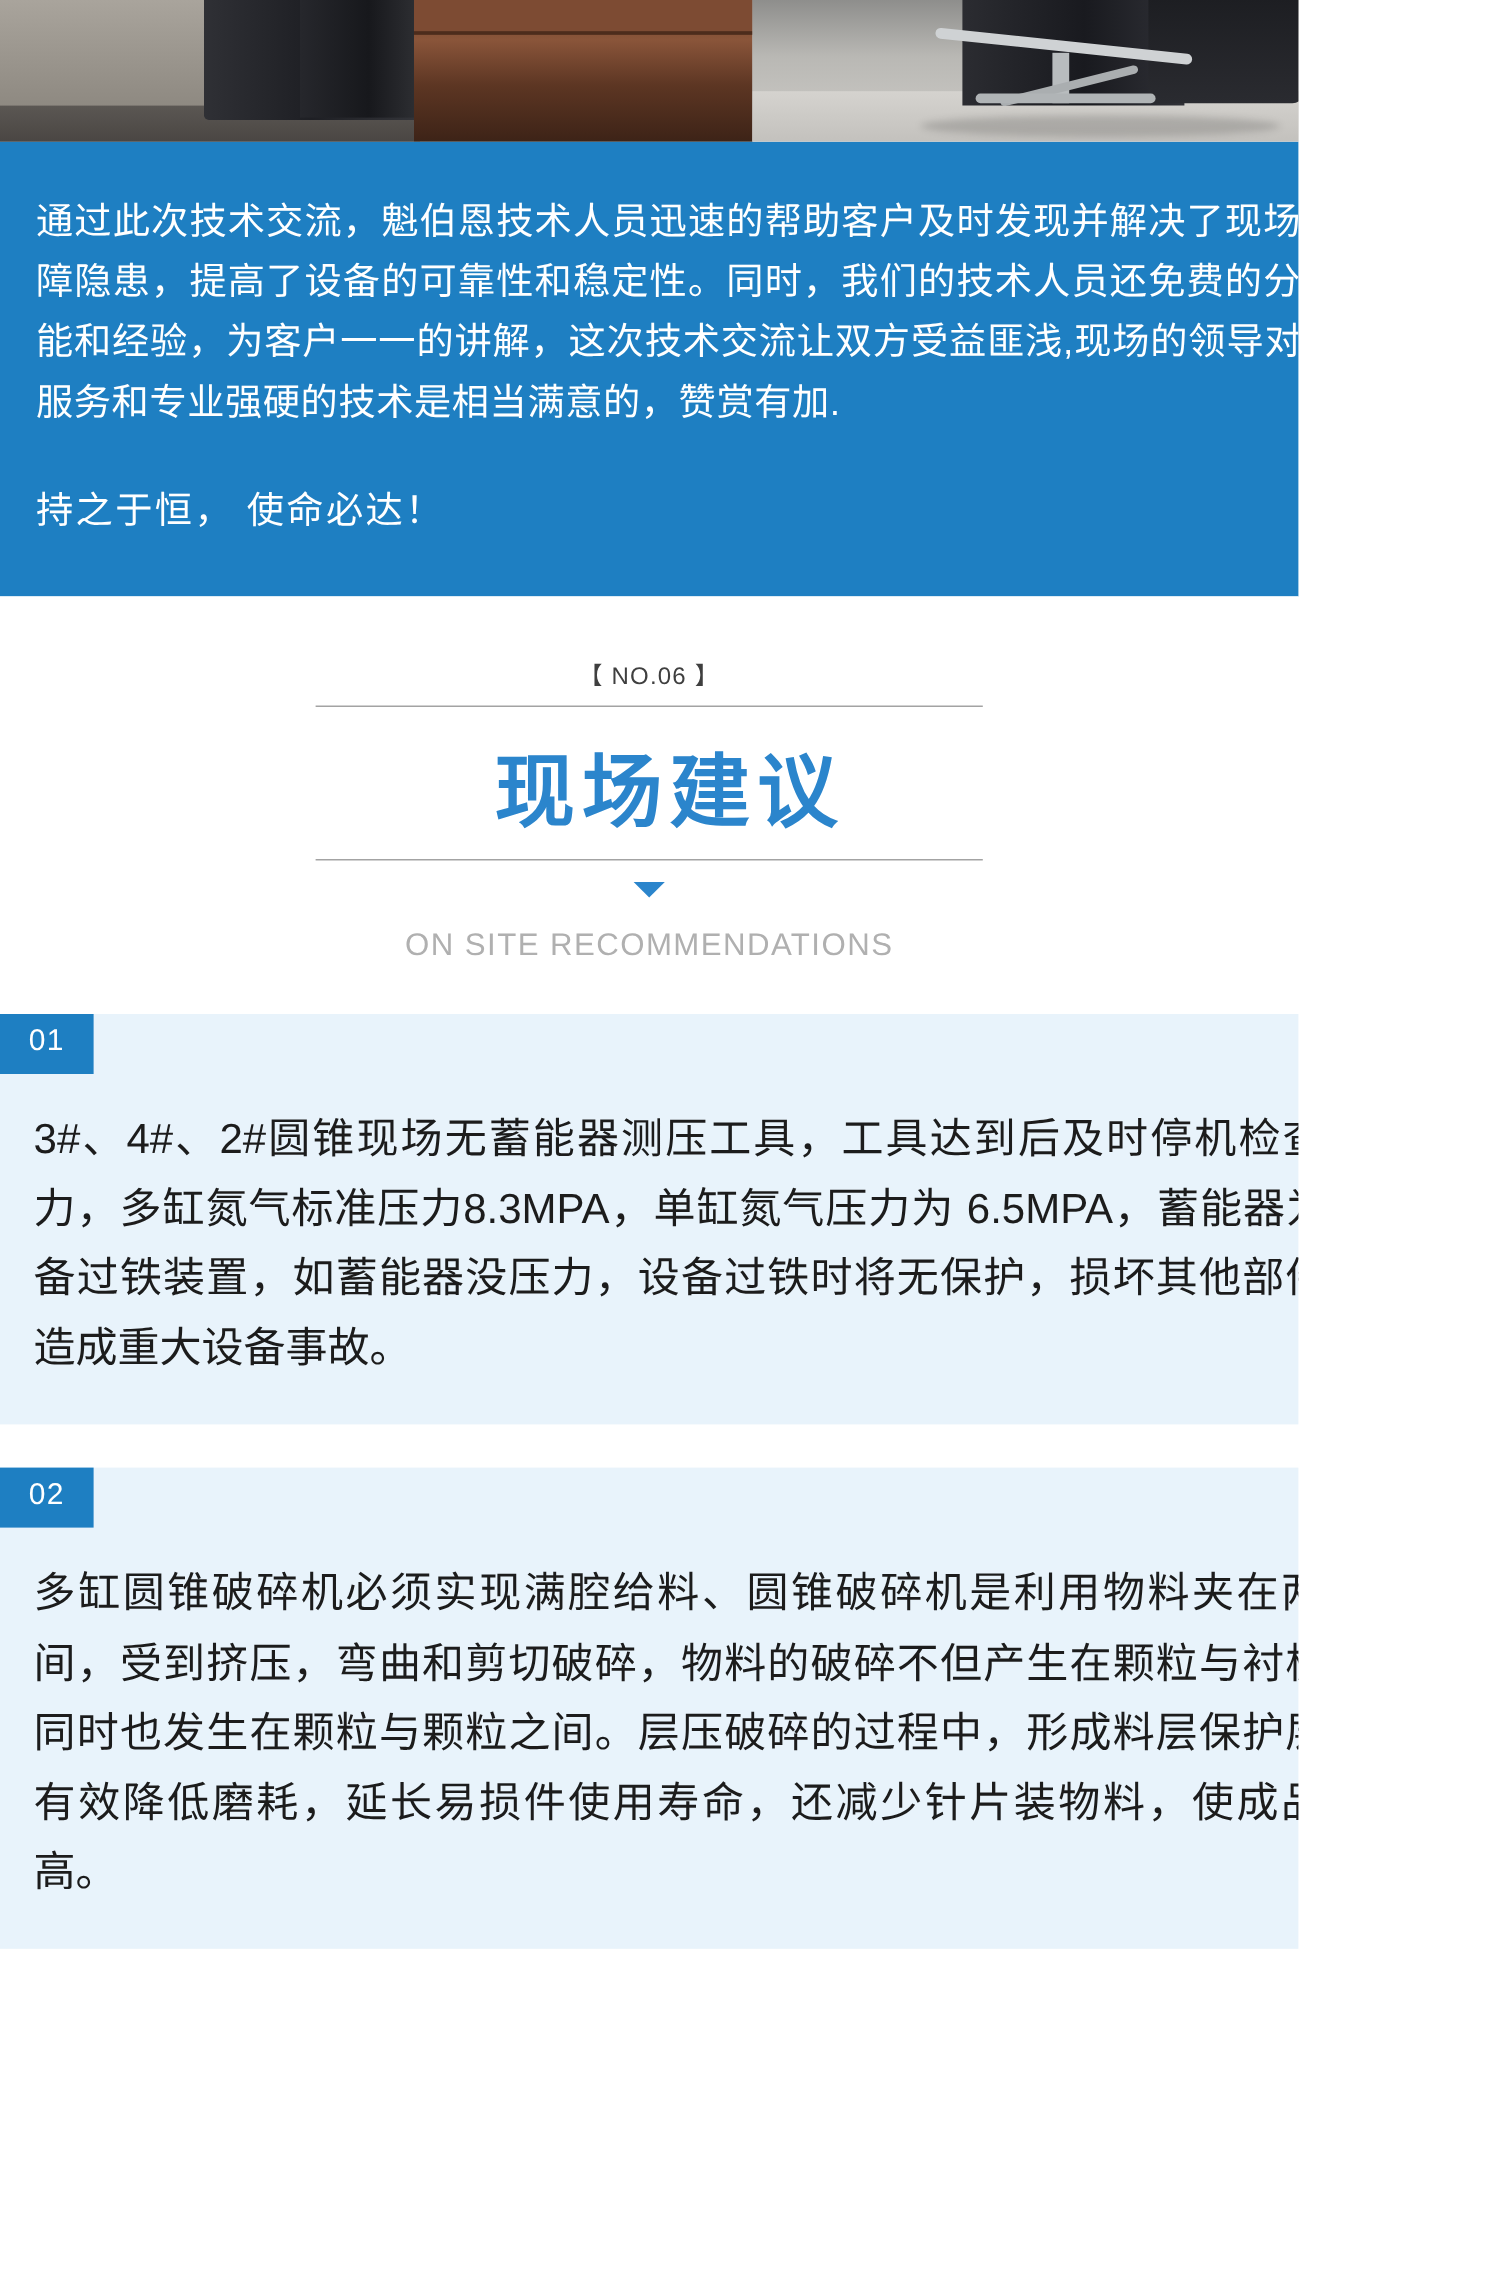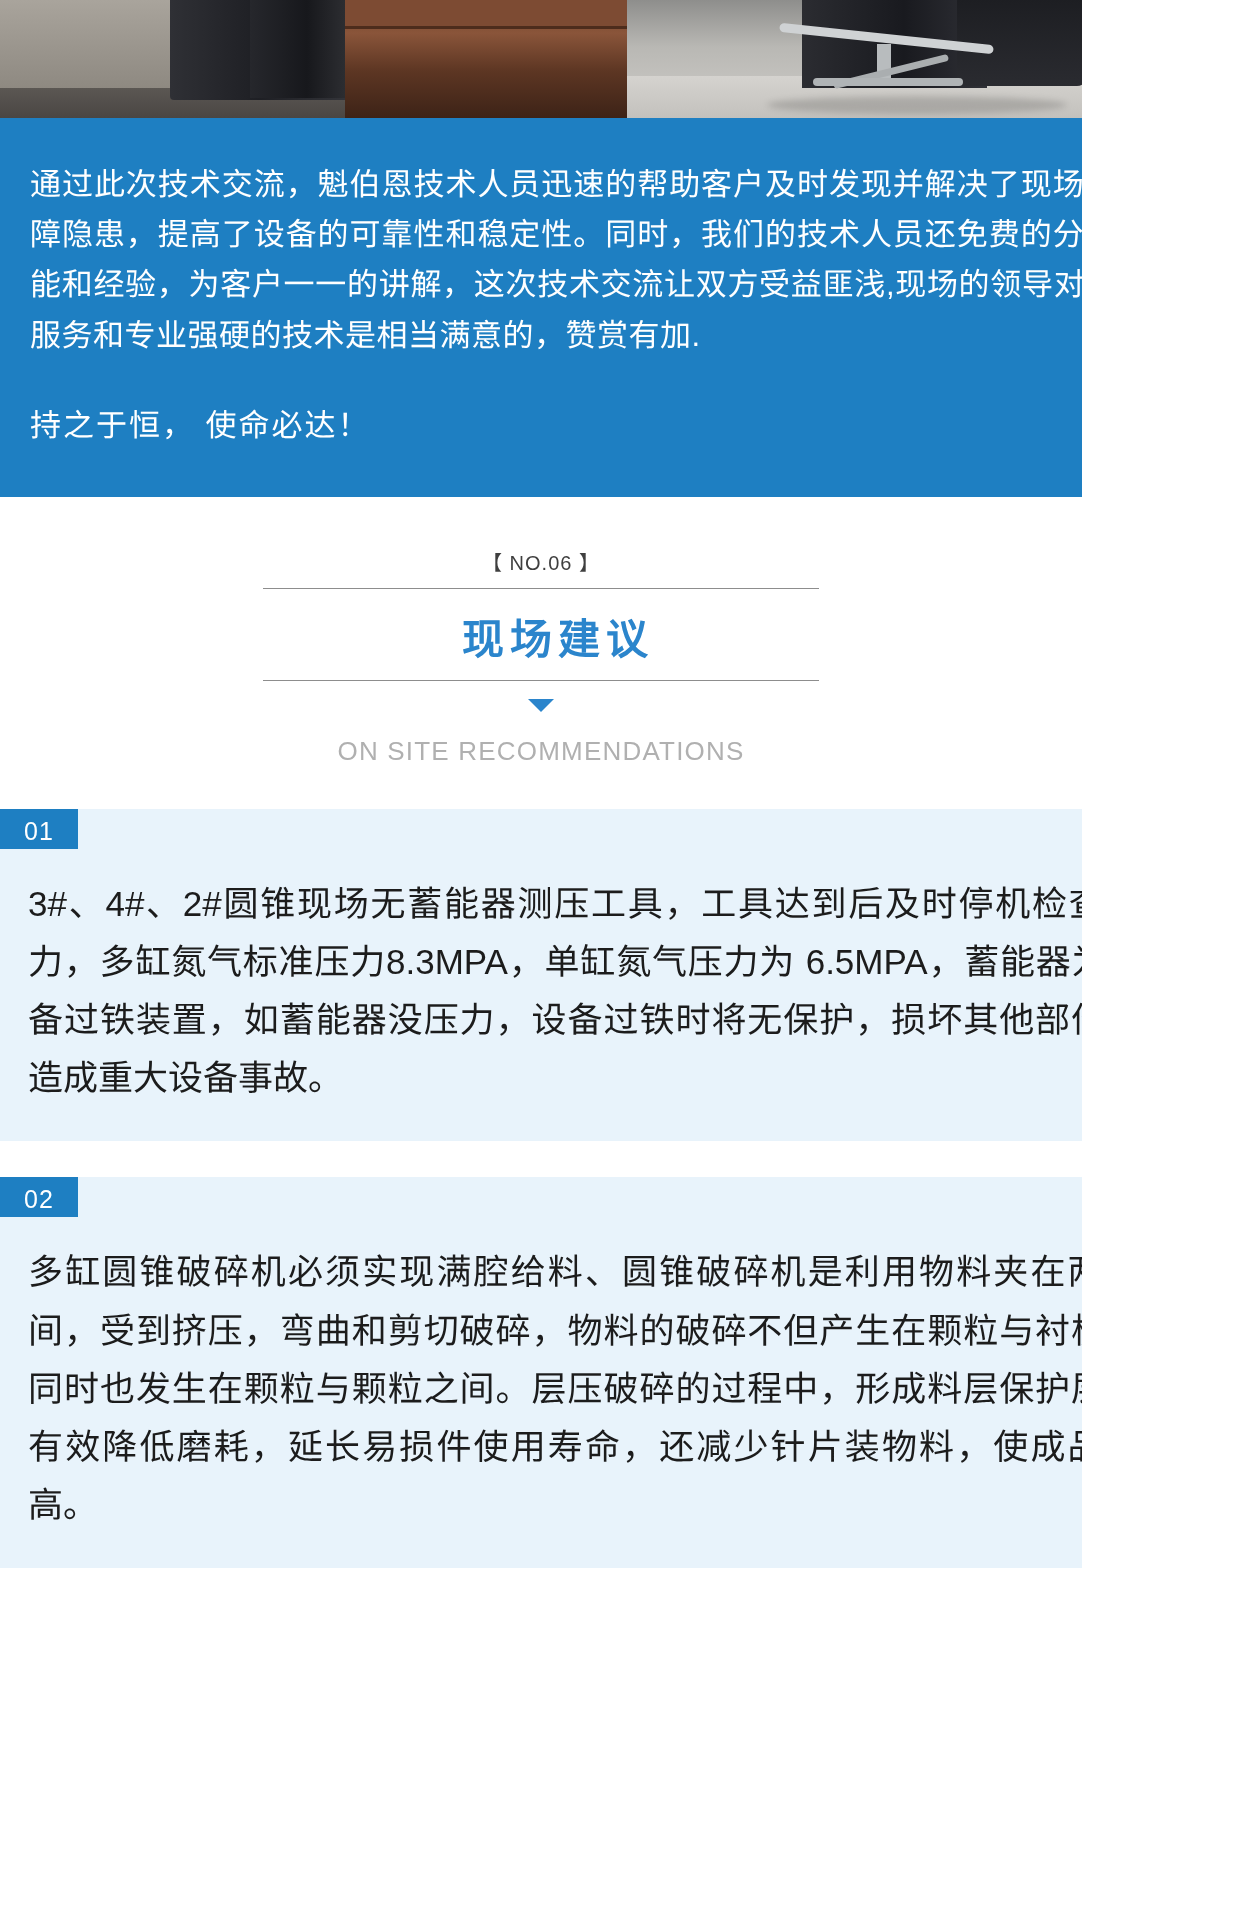--- a/index.html
+++ b/index.html
@@ -209,21 +209,21 @@
     margin-bottom: 12px;
     font-family: "Liberation Sans", sans-serif;
   }
   .sh-rule {
     width: 556px;
     height: 1px;
     background: #8d8d8d;
     margin: 0 auto;
   }
   .sh-title {
-    font-size: 42px;
+    font-size: 67px;
     color: #2b85cc;
     letter-spacing: 6px;
     font-weight: bold;
     padding: 16px 0 14px 0;
     font-family: "DejaVu Sans", sans-serif;
     margin-left: 34px;
   }
   .sh-caret {
     width: 0;
     height: 0;
@@ -246,21 +246,21 @@
     box-sizing: border-box;
     padding: 0 0 34px 0;
     margin-bottom: 36px;
   }
   .card-badge {
     display: inline-block;
     background: #1e7fc2;
     color: #ffffff;
     font-size: 25px;
     letter-spacing: 1px;
-    padding: 8px 24px 3px 24px;
+    padding: 8px 24px 13px 24px;
     margin-left: 0;
   }
   .card-body {
     font-size: 35px;
     line-height: 1.66;
     color: #1c1c1c;
     padding: 26px 28px 0 28px;
     text-align: justify;
   }
 </style>

